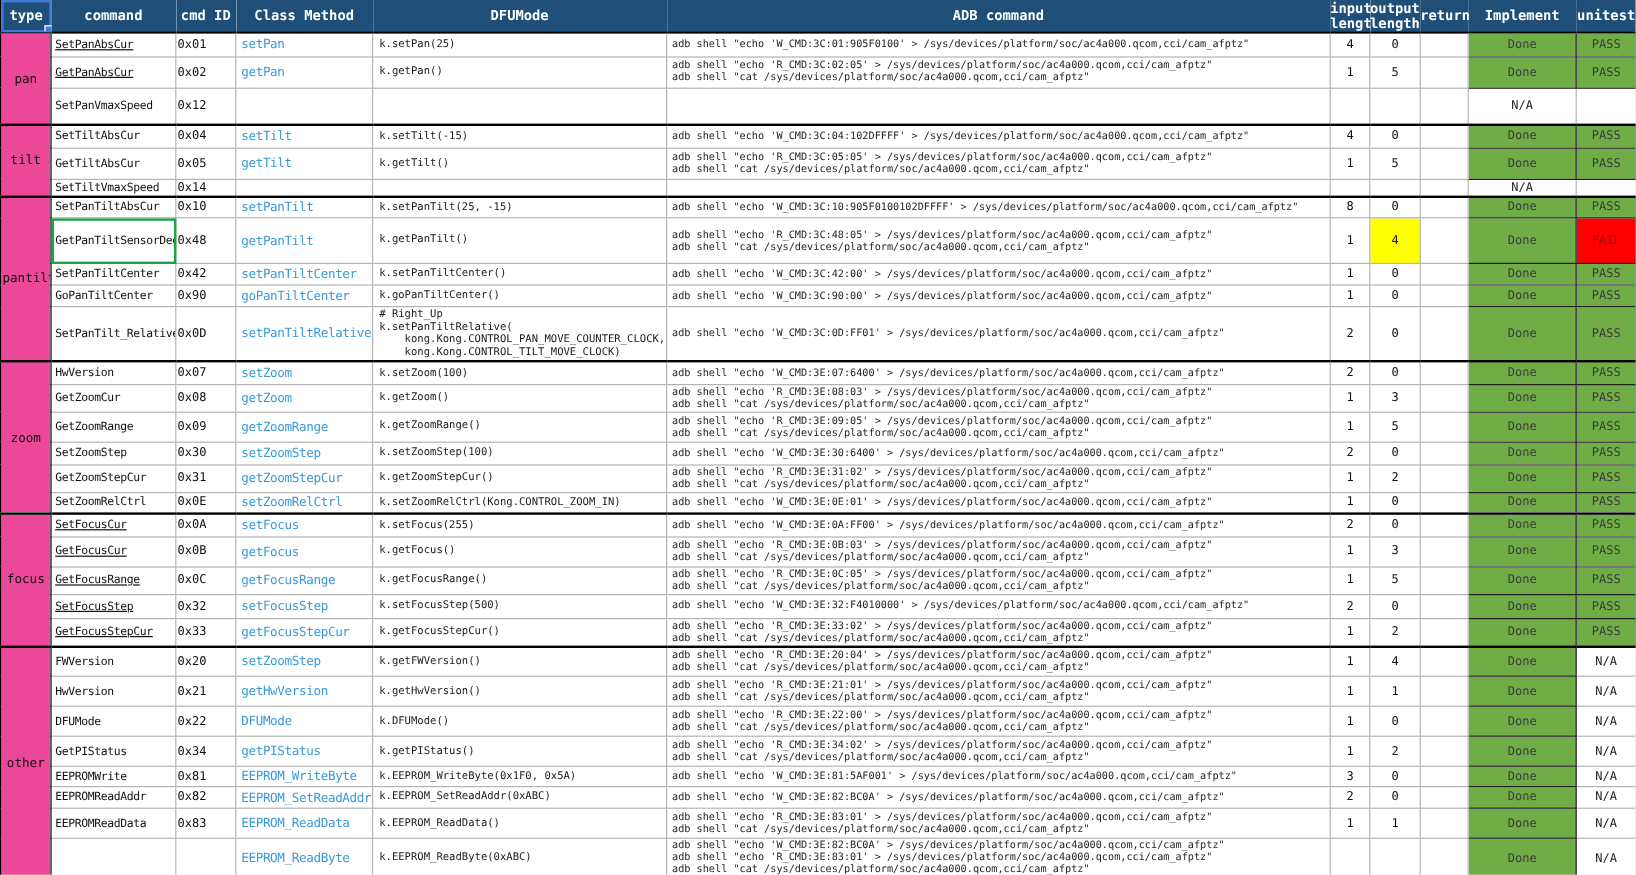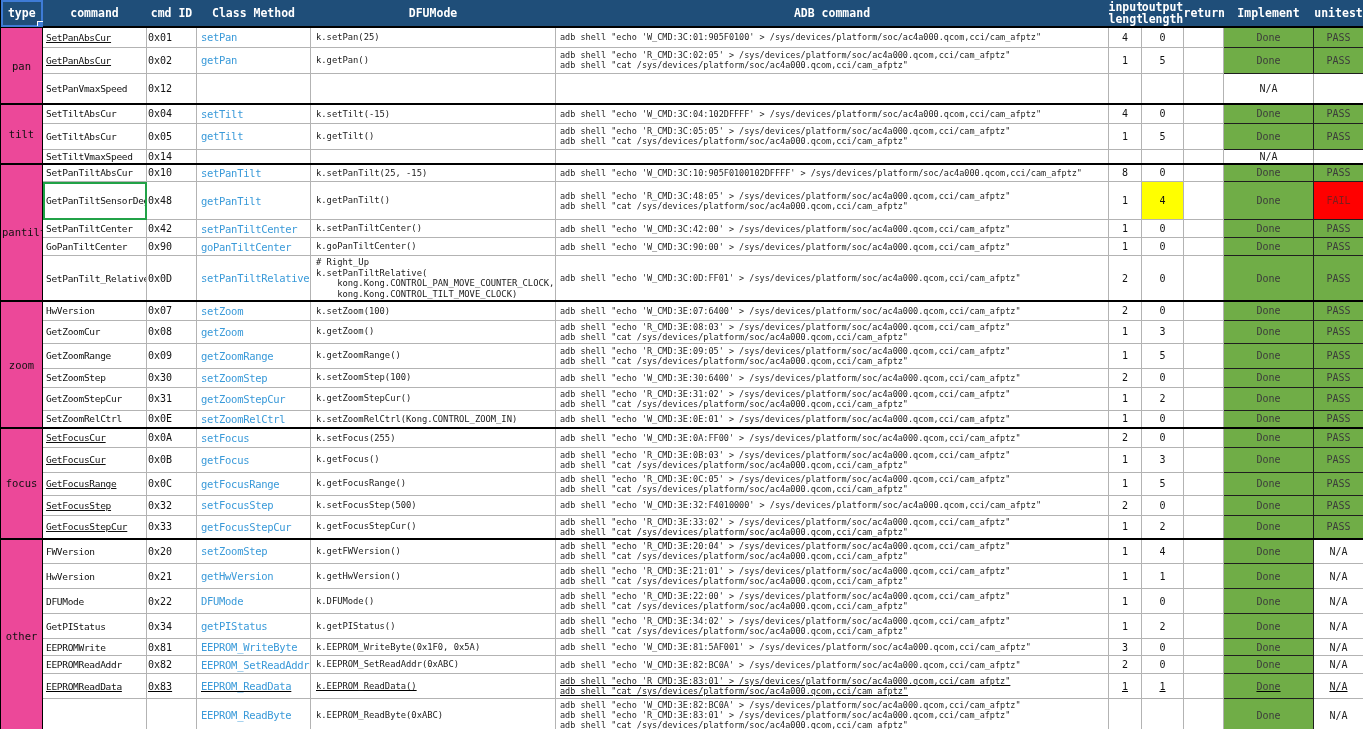--- a/index.html
+++ b/index.html
@@ -420,21 +420,21 @@
           <td class="c-id">0x82</td>
           <td class="c-method">EEPROM_SetReadAddr</td>
           <td class="c-example">k.EEPROM_SetReadAddr(0xABC)</td>
           <td class="c-adb">adb shell "echo 'W_CMD:3E:82:BC0A' &gt; /sys/devices/platform/soc/ac4a000.qcom,cci/cam_afptz"</td>
           <td class="c-num">2</td>
           <td class="c-num">0</td>
           <td class="c-ret"></td>
           <td class="c-green">Done</td>
           <td class="c-na">N/A</td>
         </tr>
-        <tr style="height: 25px; text-decoration: underline;">
+        <tr style="height: 25px;">
           <td class="c-cmd">EEPROMReadData</td>
           <td class="c-id">0x83</td>
           <td class="c-method">EEPROM_ReadData</td>
           <td class="c-example">k.EEPROM_ReadData()</td>
           <td class="c-adb">adb shell "echo 'R_CMD:3E:83:01' &gt; /sys/devices/platform/soc/ac4a000.qcom,cci/cam_afptz"
 adb shell "cat /sys/devices/platform/soc/ac4a000.qcom,cci/cam_afptz"</td>
           <td class="c-num">1</td>
           <td class="c-num">1</td>
           <td class="c-ret"></td>
           <td class="c-green">Done</td>

